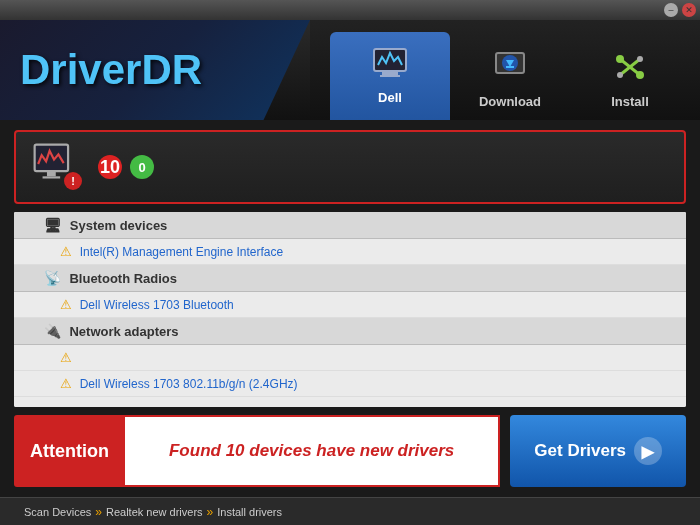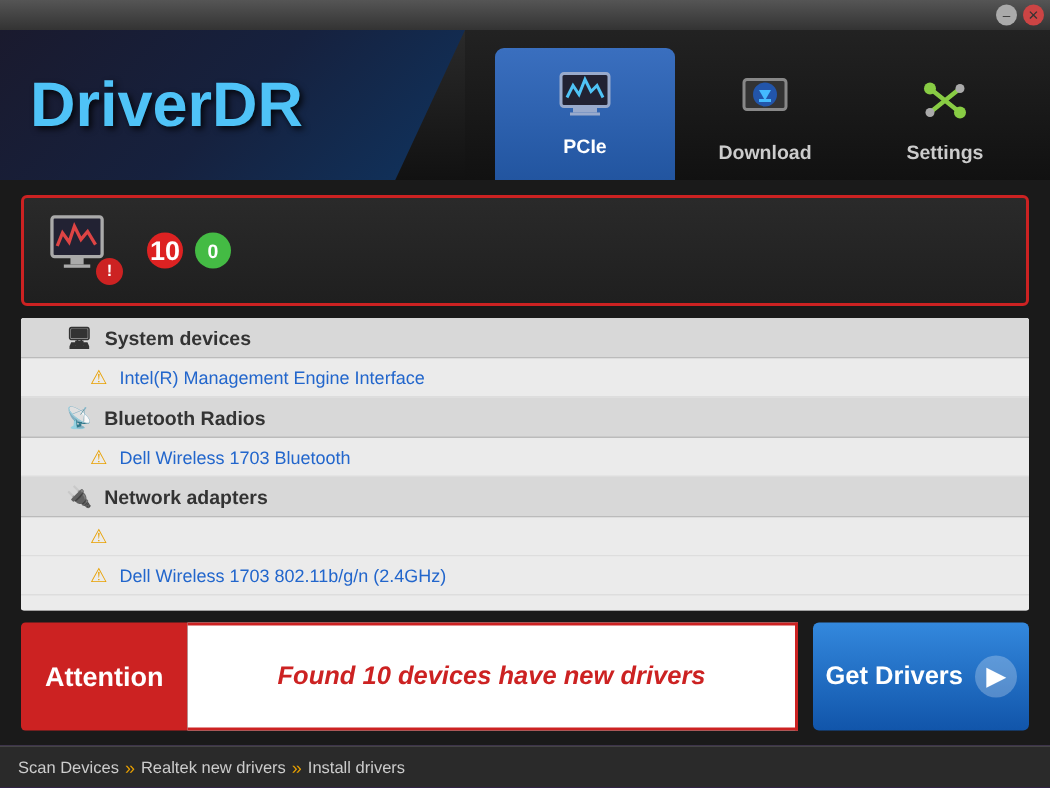--- a/index.html
+++ b/index.html
@@ -276,21 +276,21 @@
       font-style: italic;
       font-weight: bold;
       font-size: 17px;
     }
 
     .get-drivers-btn {
       background: linear-gradient(to bottom, #3388dd, #1155aa);
       color: #fff;
       border: none;
       border-radius: 4px;
-      padding: 0 8px;
+      padding: 0 24px;
       font-size: 17px;
       font-weight: bold;
       cursor: pointer;
       display: flex;
       align-items: center;
       gap: 8px;
       margin-left: 10px;
       white-space: nowrap;
     }
 
@@ -305,21 +305,21 @@
       font-size: 16px;
     }
 
     
     .footer {
       background: #2a2a2a;
       height: 28px;
       display: flex;
       align-items: center;
       justify-content: space-between;
-      padding: 0 12px;
+      padding: 0 24px;
       border-top: 1px solid #444;
       flex-shrink: 0;
       gap: 12px;
     }
 
     .footer-left {
       display: flex;
       align-items: center;
       gap: 4px;
       font-size: 11px;
@@ -373,21 +373,21 @@
 
       <div class="nav-tab active">
         <div class="tab-icon">
           <svg width="36" height="32" viewBox="0 0 36 32">
             <rect x="2" y="2" width="32" height="22" rx="2" fill="#223" stroke="#99aacc" stroke-width="2"></rect>
             <rect x="10" y="24" width="16" height="4" fill="#99aacc"></rect>
             <rect x="8" y="28" width="20" height="2" fill="#99aacc"></rect>
             <polyline points="6,18 10,10 14,16 18,6 22,14 26,10 30,18" fill="none" stroke="#4fc3f7" stroke-width="2"></polyline>
           </svg>
         </div>
-        <div class="tab-label">PCIe</div>
+        <div class="tab-label">Dell</div>
       </div>
 
       <div class="nav-tab">
         <div class="tab-icon">
           <svg width="36" height="32" viewBox="0 0 36 32">
             <rect x="4" y="2" width="28" height="20" rx="2" fill="#333" stroke="#888" stroke-width="2"></rect>
             <circle cx="18" cy="12" r="8" fill="#2255aa"></circle>
             <polygon points="18,8 22,15 14,15" fill="#44bbff" transform="rotate(180,18,12)"></polygon>
             <rect x="14" y="15" width="8" height="2" fill="#44bbff"></rect>
           </svg>
@@ -399,21 +399,21 @@
         <div class="tab-icon">
           <svg width="36" height="32" viewBox="0 0 36 32">
             <line x1="8" y1="8" x2="28" y2="24" stroke="#88cc44" stroke-width="3" stroke-linecap="round"></line>
             <line x1="28" y1="8" x2="8" y2="24" stroke="#88cc44" stroke-width="3" stroke-linecap="round"></line>
             <circle cx="8" cy="8" r="4" fill="#88cc44"></circle>
             <circle cx="28" cy="24" r="4" fill="#88cc44"></circle>
             <circle cx="28" cy="8" r="3" fill="#aaa"></circle>
             <circle cx="8" cy="24" r="3" fill="#aaa"></circle>
           </svg>
         </div>
-        <div class="tab-label">Settings</div>
+        <div class="tab-label">Install</div>
       </div>
     </div>
   </div>
 
   <div class="content">
 
     <div class="status-bar">
       <div class="status-icon">
         <svg class="monitor-svg" viewBox="0 0 50 50">
           <rect x="3" y="3" width="38" height="30" rx="2" fill="#223" stroke="#aaa" stroke-width="2.5"></rect>

